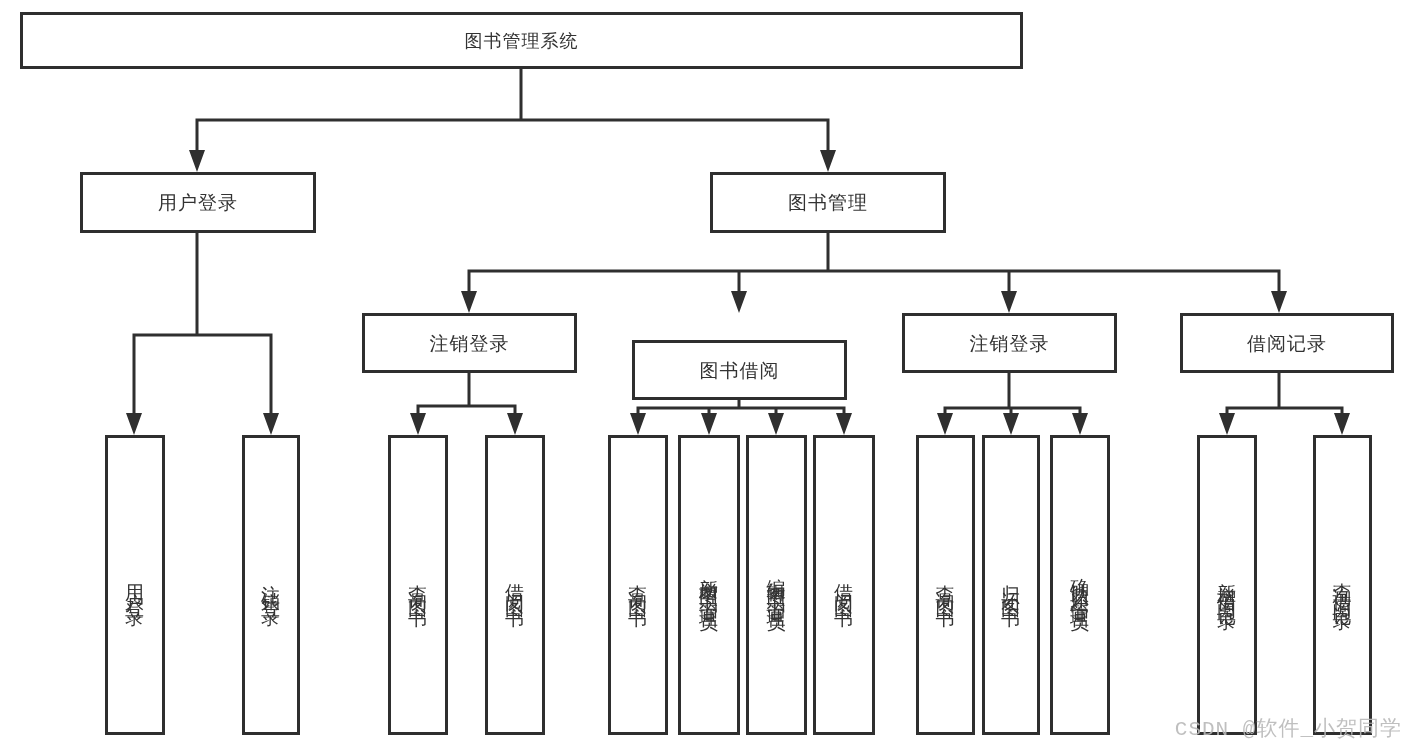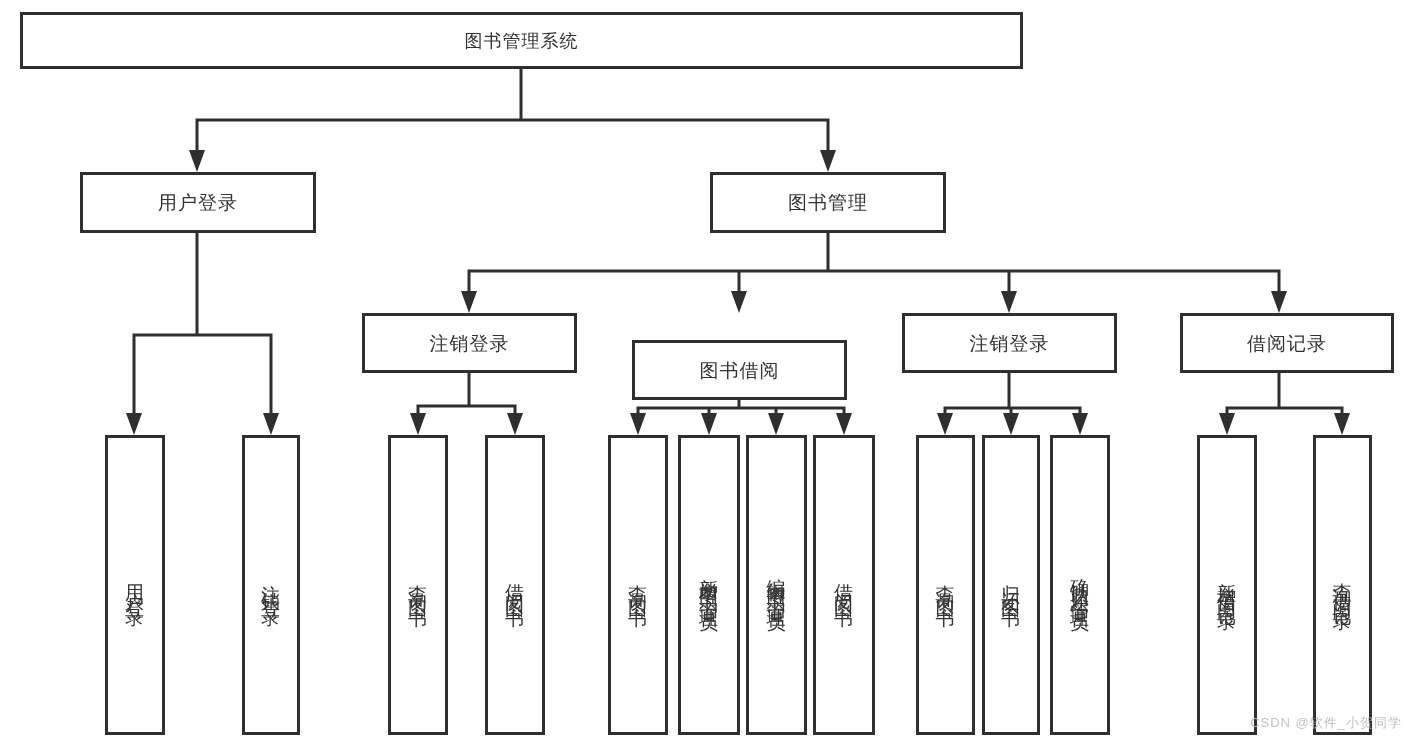--- a/index.html
+++ b/index.html
@@ -61,27 +61,28 @@
   #l-lend2     { left: 813px;  width: 62px; }
   #l-query3    { left: 916px;  width: 59px; }
   #l-return    { left: 982px;  width: 58px; }
   #l-confirm   { left: 1050px; width: 60px; letter-spacing: 5px; }
   #l-addrec    { left: 1197px; width: 60px; letter-spacing: 6px; }
   #l-queryrec  { left: 1313px; width: 59px; letter-spacing: 6px; }
   #watermark {
     position: absolute;
     top: 714px;
     right: 3px;
-    font-size: 13px;
+    font-size: 21px;
     letter-spacing: 1px;
     color: var(--watermark-text, #b9b9b9);
     opacity: 0.9;
     white-space: nowrap;
     z-index: 5;
     pointer-events: none;
+    font-family: Liberation Mono, monospace;
   }
 </style>
 </head>
 <body>
 
 <div id="canvas">
 
   <svg id="connectors" viewBox="0 0 1405 747" xmlns="http://www.w3.org/2000/svg">
     <path fill="none" stroke="currentColor" stroke-width="3" stroke-linecap="square" d="M521 68V120 M197 120H828 M197 120V153 M828 120V153
              M197 233V335 M134 335H271 M134 335V415 M271 335V415

